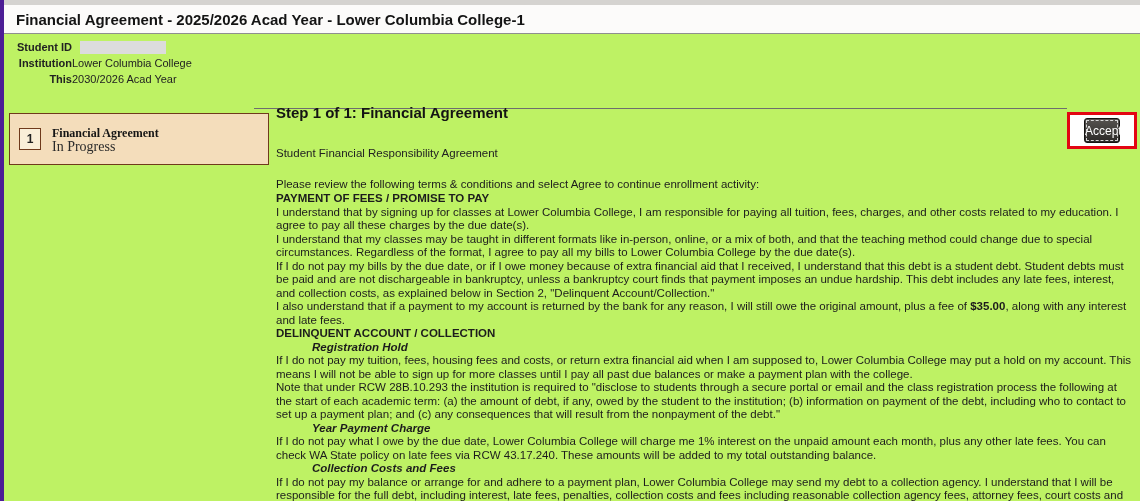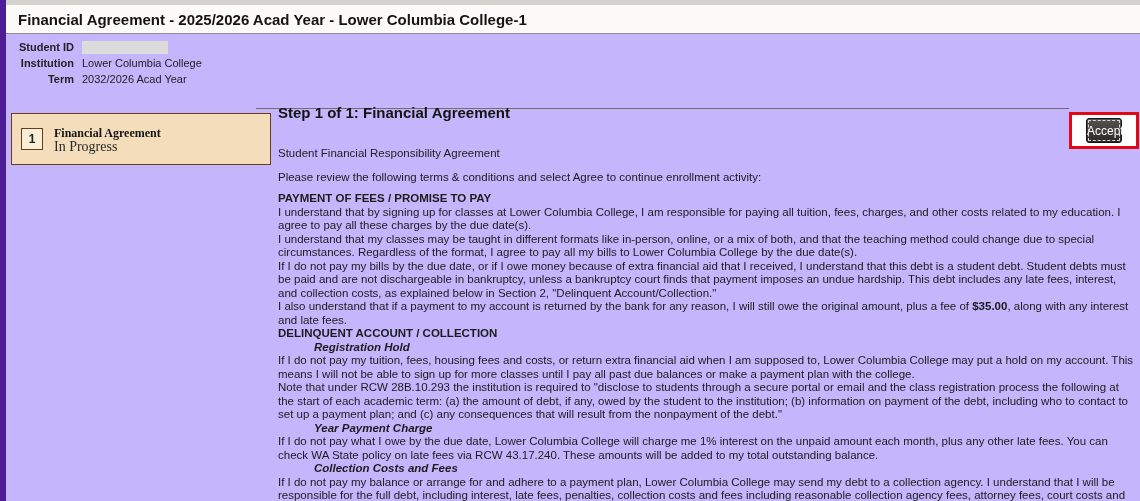--- a/index.html
+++ b/index.html
@@ -1,33 +1,33 @@
 <!DOCTYPE html>
 <html><head>
 <meta charset="utf-8">
 <style>
   * { margin:0; padding:0; box-sizing:border-box; }
   html,body { background:#ffffff; }
   .page {
     position:relative; width:1140px; height:501px; overflow:hidden;
-    background:#c4b5fd; font-family:"Liberation Sans", sans-serif; color:#1c1c1c;
-    border-left:6px solid #4c1d95;
+    background:#bef264; font-family:"Liberation Sans", sans-serif; color:#1c1c1c;
+    border-left:4px solid #4c1d95;
   }
   .top-strip { position:absolute; top:0; left:0; right:0; height:5px; background:#d5d3d0; }
   .title-bar {
     position:absolute; top:5px; left:0; right:0; height:29px;
     background:#fcfbfa; border-bottom:1px solid #8f8f8f;
     display:flex; align-items:center; padding-left:12px;
   }
   .page-title { font-size:15px; font-weight:bold; color:#141414; }
 
   .info-block { position:absolute; top:41px; left:0; }
   .info-row { display:flex; margin-bottom:3px; font-size:11px; line-height:13px; }
   .info-label { width:68px; text-align:right; font-weight:bold; color:#222; flex:none; }
-  .info-value { margin-left:8px; color:#222; }
+  .info-value { color:#222; }
   .redacted-box { margin-left:8px; width:86px; height:13px; background:#dcdcdc; }
 
   .step-box {
     position:absolute; left:5px; top:113px; width:260px; height:52px;
     background:#f4ddbb; border:1px solid #6f3a1c;
     display:flex; align-items:center; padding-left:9px; cursor:pointer;
   }
   .step-num {
     width:22px; height:22px; flex:none; background:#f9eed8; border:1px solid #6f3a1c;
     display:flex; align-items:center; justify-content:center;
@@ -45,21 +45,21 @@
     background:#fff;
   }
   .accept-btn {
     width:36px; height:25px; border:1px solid #151413; border-radius:3px;
     background:linear-gradient(#565350, #2b2927); color:#ffffff;
     font-family:"Liberation Sans", sans-serif; font-size:12px;
     outline:1px dashed #d8d8d8; outline-offset:-3px; cursor:pointer;
   }
   .step-heading { position:absolute; left:272px; top:104px; font-size:15px; font-weight:bold; color:#141414; }
   .step-subheading { position:absolute; left:272px; top:147px; font-size:11.5px; color:#222; }
-  .intro-line { position:absolute; left:272px; top:171px; font-size:11.5px; color:#1c1c1c; }
+  .intro-line { position:absolute; left:272px; top:178px; font-size:11.5px; color:#1c1c1c; }
 
   .agreement-body {
     position:absolute; left:272px; top:192px; width:858px;
     font-size:11.5px; line-height:13.5px; color:#1c1c1c;
   }
   .agree-line { margin:0; }
   .agree-line.heading { font-weight:bold; }
   .agree-line.subheading { font-weight:bold; font-style:italic;margin-left:36px; }
 </style>
 </head>
@@ -76,22 +76,22 @@
   <div class="info-block">
     <div class="info-row">
       <span class="info-label">Student ID</span>
       <span class="redacted-box"></span>
     </div>
     <div class="info-row">
       <span class="info-label">Institution</span>
       <span class="info-value">Lower Columbia College</span>
     </div>
     <div class="info-row">
-      <span class="info-label">Term</span>
-      <span class="info-value">2032/2026 Acad Year</span>
+      <span class="info-label">This</span>
+      <span class="info-value">2030/2026 Acad Year</span>
     </div>
   </div>
 
   <div class="step-box">
     <div class="step-num">1</div>
     <div class="step-text">
       <div class="step-title">Financial Agreement</div>
       <div class="step-status">In Progress</div>
     </div>
   </div>

